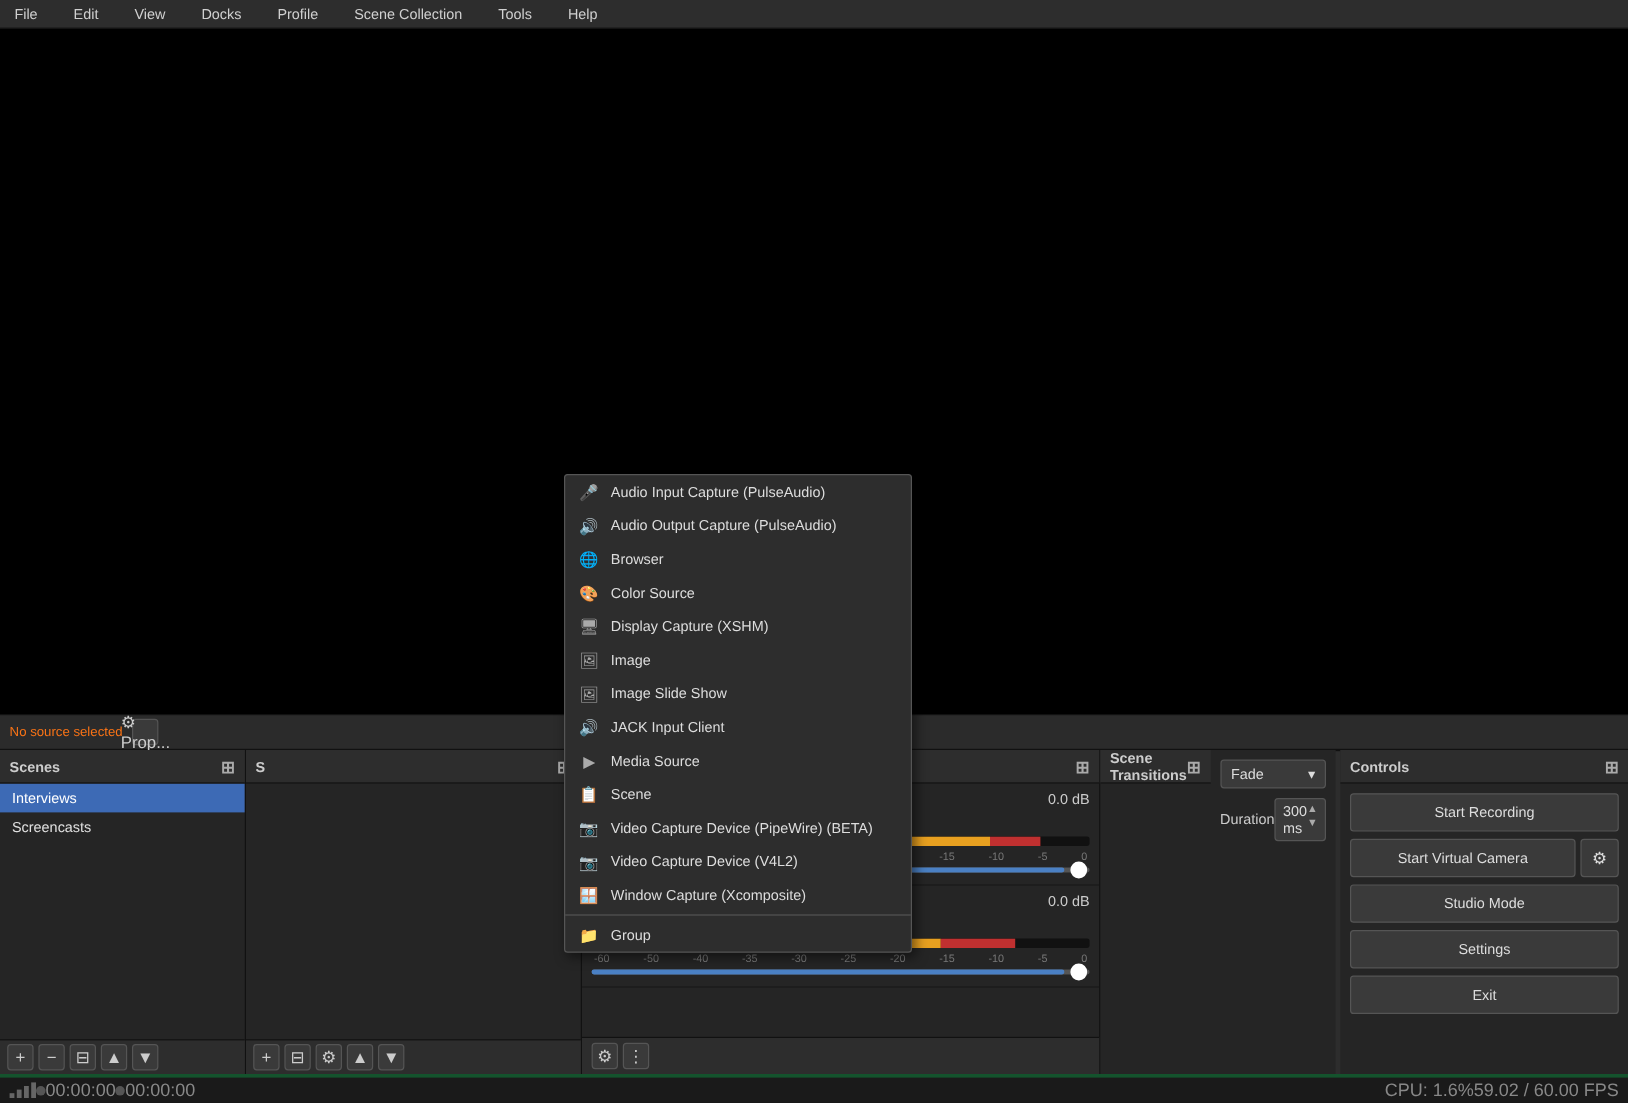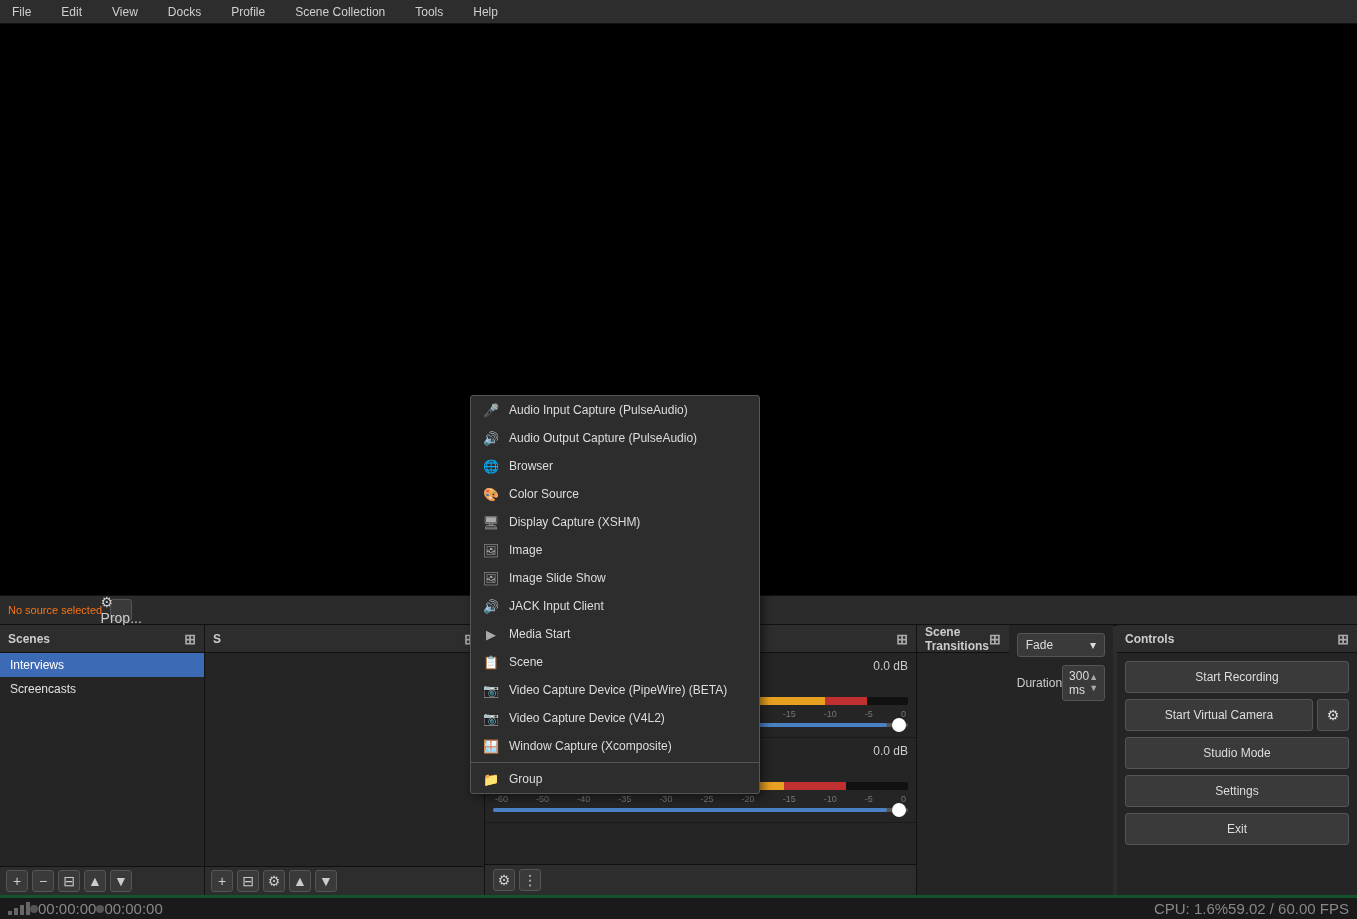--- a/index.html
+++ b/index.html
@@ -316,21 +316,20 @@
       color: #ccc;
     }
     .duration-input {
       flex: 1;
       background: #3a3a3a;
       border: 1px solid #555;
       border-radius: 3px;
       color: #ddd;
       padding: 3px 6px;
       display: flex;
-      align-items: center;
       justify-content: space-between;
     }
     .duration-arrows {
       display: flex;
       flex-direction: column;
     }
     .duration-arrow {
       cursor: pointer;
       color: #aaa;
       font-size: 9px;
@@ -532,21 +531,21 @@
       <div class="ctx-item">
         <span class="ctx-icon">🖼</span>
         <span>Image Slide Show</span>
       </div>
       <div class="ctx-item">
         <span class="ctx-icon">🔊</span>
         <span>JACK Input Client</span>
       </div>
       <div class="ctx-item">
         <span class="ctx-icon">▶</span>
-        <span>Media Start</span>
+        <span>Media Source</span>
       </div>
       <div class="ctx-item">
         <span class="ctx-icon">📋</span>
         <span>Scene</span>
       </div>
       <div class="ctx-item">
         <span class="ctx-icon">📷</span>
         <span>Video Capture Device (PipeWire) (BETA)</span>
       </div>
       <div class="ctx-item">

